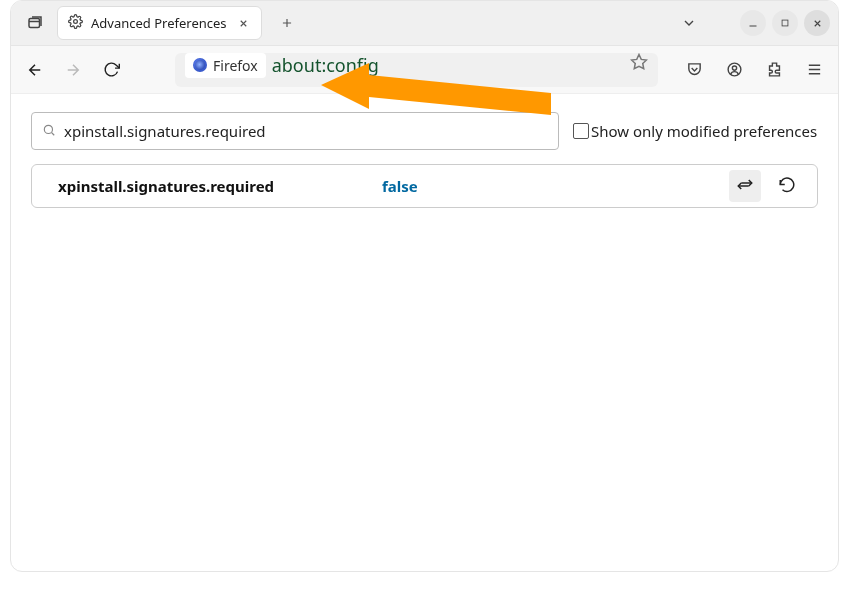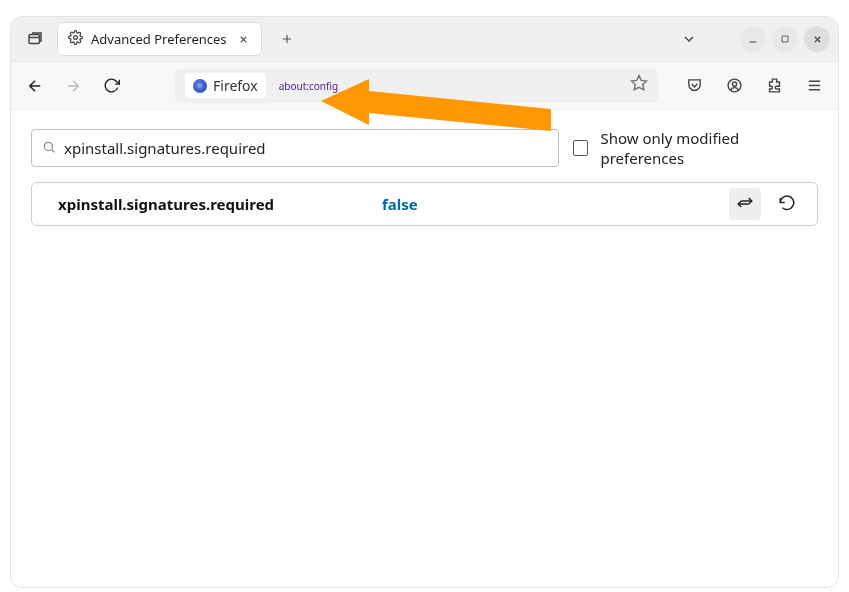--- a/index.html
+++ b/index.html
@@ -1,42 +1,42 @@
 <!DOCTYPE html>
 <html><head>
 <meta charset="utf-8">
 <style>
 * { box-sizing: border-box; margin: 0; padding: 0; font-family: system-ui, -apple-system, sans-serif; }
 body { background: #fff; width: 849px; height: 592px; position: relative; }
-.window { width: 829px; height: 572px; margin: 16px auto; background: #fff; border-radius: 12px; overflow: hidden; position: relative; border: 1px solid #e5e5e5; }
+.window { width: 829px; height: 572px; margin: 0 auto; background: #fff; border-radius: 12px; overflow: hidden; position: relative; border: 1px solid #e5e5e5; }
 .titlebar { height: 45px; background: #f0f0f0; display: flex; align-items: center; padding: 0 8px 0 10px; gap: 4px; border-bottom: 1px solid #e5e5e5; }
 .title-icon { width: 28px; height: 28px; display: flex; align-items: center; justify-content: center; }
 .tab { background: #fff; border: 1px solid #ddd; border-radius: 6px; height: 34px; display: flex; align-items: center; padding: 0 8px 0 10px; gap: 8px; margin-left: 4px; }
 .tab-title { font-size: 13px; color: #222; }
 .tab-close { width: 18px; height: 18px; display: flex; align-items: center; justify-content: center; color: #555; border-radius: 3px; }
 .newtab { width: 30px; height: 30px; display: flex; align-items: center; justify-content: center; color: #555; border-radius: 4px; margin-left: 6px; }
 .titlebar-right { margin-left: auto; display: flex; align-items: center; gap: 6px; }
 .win-btn { width: 26px; height: 26px; border-radius: 50%; background: #e8e8e8; display: flex; align-items: center; justify-content: center; color: #444; }
 .win-btn.close-win { background: #dedede; }
 .chevron { width: 30px; height: 30px; display: flex; align-items: center; justify-content: center; margin-right: 30px; }
 .navbar { height: 48px; background: #f8f8f8; display: flex; align-items: center; padding: 0 10px; gap: 10px; border-bottom: 1px solid #eee; }
 .nav-btn { width: 28px; height: 28px; display: flex; align-items: center; justify-content: center; color: #333; }
 .nav-btn.disabled { color: #bbb; }
-.urlbar { margin-left: 40px; background: #f0f0f0; border-radius: 6px; height: 34px; display: flex; align-items: center; padding: 0 10px; flex: 1; gap: 9px; }
+.urlbar { margin-left: 40px; background: #f0f0f0; border-radius: 6px; height: 34px; display: flex; align-items: flex-start; padding: 0 10px; flex: 1; gap: 2px; }
 .urlbar-identity { background: #fff; border-radius: 4px; padding: 3px 8px; display: flex; align-items: center; gap: 6px; }
 .urlbar-identity span { font-size: 14px; color: #333; }
-.urlbar-path { font-size: 10px; color: #4c1d95; margin-left: 4px; }
+.urlbar-path { font-size: 18px; color: #14532d; margin-left: 4px; }
 .urlbar-star { margin-left: auto; color: #777; }
 .right-icons { display: flex; align-items: center; gap: 12px; margin-left: 12px; }
 .right-icons .nav-btn { color: #444; }
 .content { padding: 18px 20px; }
 .search-row { display: flex; align-items: center; gap: 14px; }
 .search-box { flex: 0 0 528px; border: 1px solid #bbb; border-radius: 4px; height: 38px; display: flex; align-items: center; padding: 0 10px; gap: 8px; }
 .search-box input { border: none; outline: none; font-size: 15px; width: 100%; color: #222; background: transparent; }
-.checkbox-wrap { display: flex; align-items: center; gap: 12px; font-size: 15px; color: #222; }
+.checkbox-wrap { display: flex; align-items: center; gap: 2px; font-size: 15px; color: #222; }
 .checkbox { width: 16px; height: 16px; border: 1.5px solid #555; border-radius: 2px; display: inline-block; }
 .pref-row { margin-top: 14px; border: 1px solid #ccc; border-radius: 6px; height: 44px; display: flex; align-items: center; padding: 0 14px 0 26px; background: #fff; }
 .pref-name { font-size: 15px; font-weight: 700; color: #111; width: 324px; }
 .pref-value { font-size: 15px; font-weight: 700; color: #0369a1; }
 .pref-actions { margin-left: auto; display: flex; gap: 10px; }
 .action-btn { width: 32px; height: 32px; border-radius: 4px; display: flex; align-items: center; justify-content: center; }
 .action-btn.toggle { background: #eee; }
 .arrow-annotation { position: absolute; top: 62px; left: 310px; pointer-events: none; }
 .firefox-icon { width: 14px; height: 14px; border-radius: 50%; background: radial-gradient(circle at 40% 40%, #6b8cff 0%, #3a5bcc 55%), conic-gradient(from 180deg, #ff9500, #ff5a00, #ffcf00, #ff9500); background-blend-mode: normal; position: relative; }
 .firefox-icon::after { content: ""; position: absolute; inset: 2px; border-radius: 50%; background: radial-gradient(circle at 45% 45%, #8fb0ff 0%, #3250b8 70%); }

